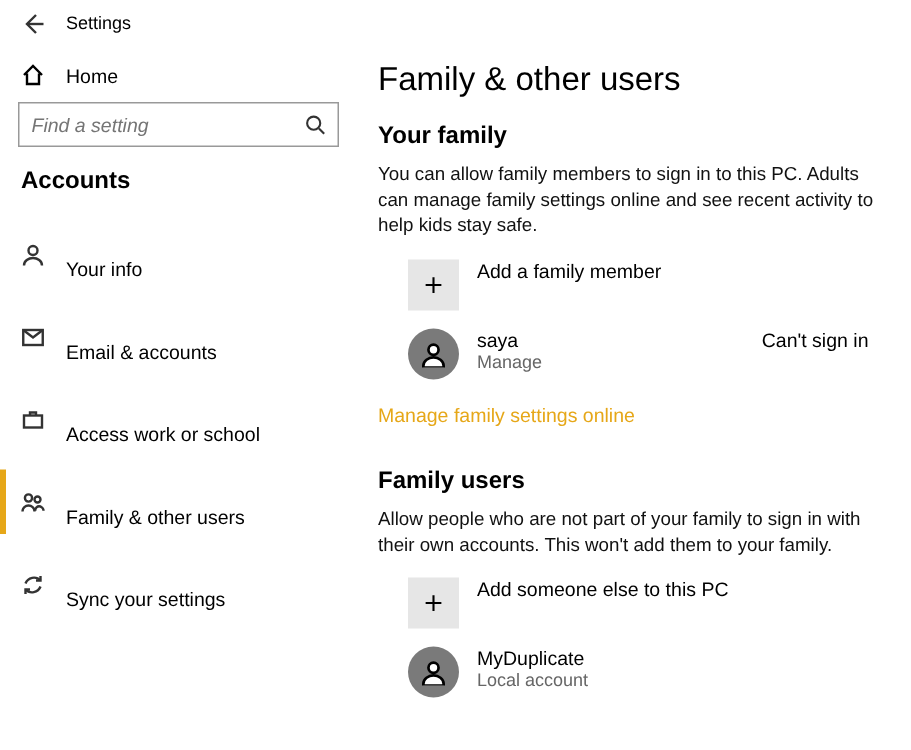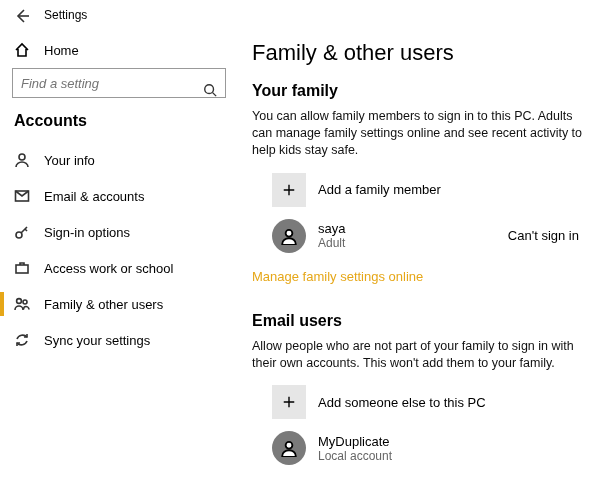--- a/index.html
+++ b/index.html
@@ -4,33 +4,33 @@
   <style>
     * { margin:0; padding:0; box-sizing:border-box; font-family:"Segoe UI",Tahoma,sans-serif; }
     body { width:607px; height:500px; background:#fff; color:#000; font-size:13px; overflow:hidden; }
     .topbar { display:flex; align-items:flex-start; gap:14px; padding:8px 14px; }
     .topbar .icon { width:16px; height:16px; color:#333; }
     .app-title { font-size:12px; }
     .layout { display:flex; }
     .sidebar { width:238px; padding:6px 0 0 0; }
     .home { display:flex; align-items:center; gap:14px; padding:4px 14px 8px 14px; }
     .home .icon { width:16px; height:16px; }
-    .search { margin:2px 12px 10px 12px; border:1px solid #999; display:flex; align-items:flex-end; height:30px; position:relative; }
+    .search { margin:2px 12px 10px 12px; border:1px solid #999; display:flex; align-items:center; height:30px; position:relative; }
     .search input { border:none; outline:none; width:100%; height:100%; padding:0 28px 0 8px; font-size:13px; font-style:italic; color:#666; background:transparent; }
     .search .icon { position:absolute; right:8px; width:14px; height:14px; color:#333; }
     .section-label { font-size:16px; font-weight:600; padding:4px 14px 12px; }
     .nav-item { display:flex; align-items:center; gap:14px; padding:10px 14px; position:relative; cursor:default; }
     .nav-item.active::before { content:""; position:absolute; left:0; top:6px; bottom:6px; width:4px; background:#e6a718; }
     .nav-item .icon { width:16px; height:16px; color:#333; }
-    .nav-label { font-size:13px; }
+    .nav-label { font-size:13px;margin-top:20px; }
     .main { flex:1; padding:8px 22px 0 14px; }
     .page-title { font-size:22px; font-weight:400; margin-bottom:16px; }
     .sub { font-size:16px; font-weight:600; margin:6px 0 8px; }
     .desc { font-size:12.5px; line-height:1.35; color:#111; margin-bottom:14px; }
-    .row { display:flex; align-items:center; gap:12px; margin-bottom:12px;padding-left:20px; }
+    .row { display:flex; align-items:flex-start; gap:12px; margin-bottom:12px;padding-left:20px; }
     .plusbox { width:34px; height:34px; background:#e6e6e6; display:flex; align-items:center; justify-content:center; }
     .plusbox svg { width:14px; height:14px; }
     .avatar { width:34px; height:34px; border-radius:50%; background:#7a7a7a; display:flex; align-items:center; justify-content:center; }
     .avatar svg { width:18px; height:18px; fill:#fff; }
     .row .txt { font-size:13px; }
     .row .txt .secondary { font-size:12px; color:#666; }
     .row .status { margin-left:auto; font-size:13px; padding-right:6px; }
     .link { color:#e6a718; font-size:13px; margin:4px 0 22px; display:inline-block; }
     svg { display:block; stroke:currentColor; fill:none; stroke-width:1.6; }
   </style>
@@ -82,29 +82,20 @@
         <svg viewBox="0 0 16 16">
             <rect x="1.5" y="3" width="13" height="10"></rect>
             <path d="M1.5 3l6.5 5 6.5-5"></path>
           </svg>
       </span>
       <span class="nav-label">Email &amp; accounts</span>
     </div>
     <div class="nav-item">
       <span class="icon">
         <svg viewBox="0 0 16 16">
-            <circle cx="5" cy="11" r="3"></circle>
-            <path d="M7 9l6-6M11 5l2 2"></path>
-          </svg>
-      </span>
-      <span class="nav-label">Sign-in options</span>
-    </div>
-    <div class="nav-item">
-      <span class="icon">
-        <svg viewBox="0 0 16 16">
             <rect x="2" y="5" width="12" height="8"></rect>
             <path d="M6 5V3h4v2"></path>
           </svg>
       </span>
       <span class="nav-label">Access work or school</span>
     </div>
     <div class="nav-item active">
       <span class="icon">
         <svg viewBox="0 0 16 16">
             <circle cx="5" cy="5" r="2.4"></circle>
@@ -142,28 +133,28 @@
 
     <div class="row">
       <div class="avatar">
         <svg viewBox="0 0 16 16" stroke="none">
             <circle cx="8" cy="5.5" r="3"></circle>
             <path d="M2 15c0-3 3-5 6-5s6 2 6 5v1H2z"></path>
           </svg>
       </div>
       <div class="txt">
         <div>saya</div>
-        <div class="secondary">Adult</div>
+        <div class="secondary">Manage</div>
       </div>
       <div class="status">Can't sign in</div>
     </div>
 
     <a class="link">Manage family settings online</a>
 
-    <div class="sub">Email users</div>
+    <div class="sub">Family users</div>
     <div class="desc">Allow people who are not part of your family to sign in with their own accounts. This won't add them to your family.</div>
 
     <div class="row">
       <div class="plusbox">
         <svg viewBox="0 0 16 16">
             <path d="M8 2v12M2 8h12"></path>
           </svg>
       </div>
       <span class="txt">Add someone else to this PC</span>
     </div>

